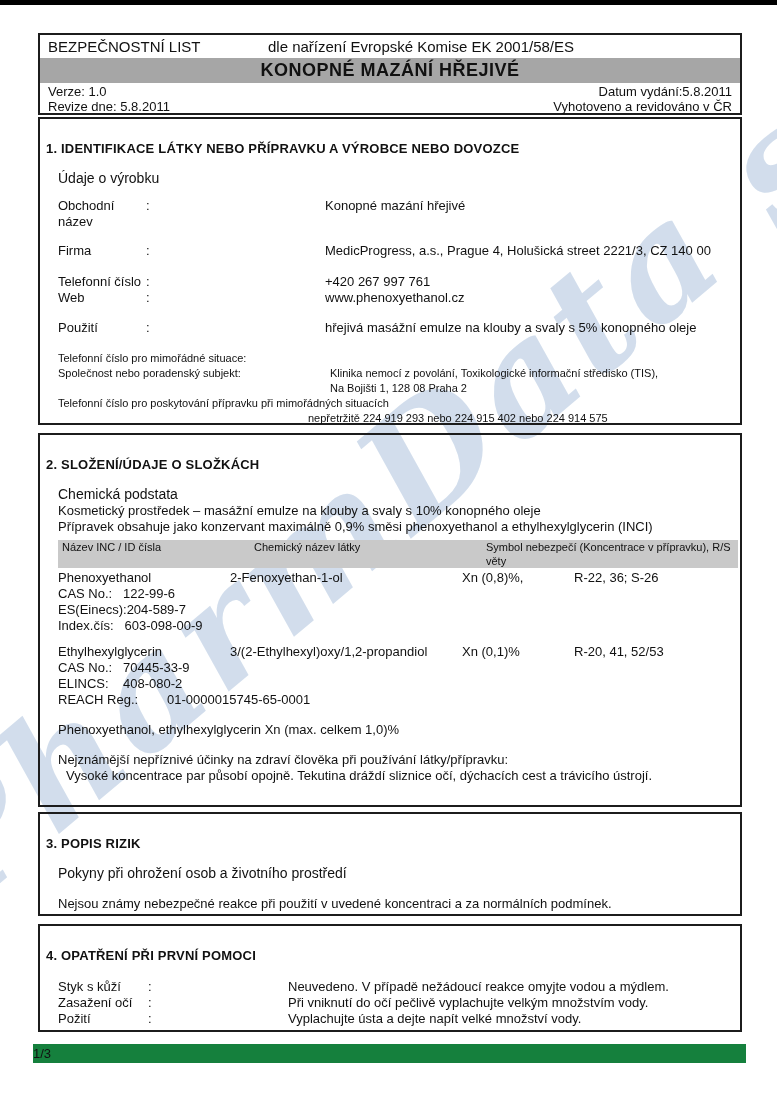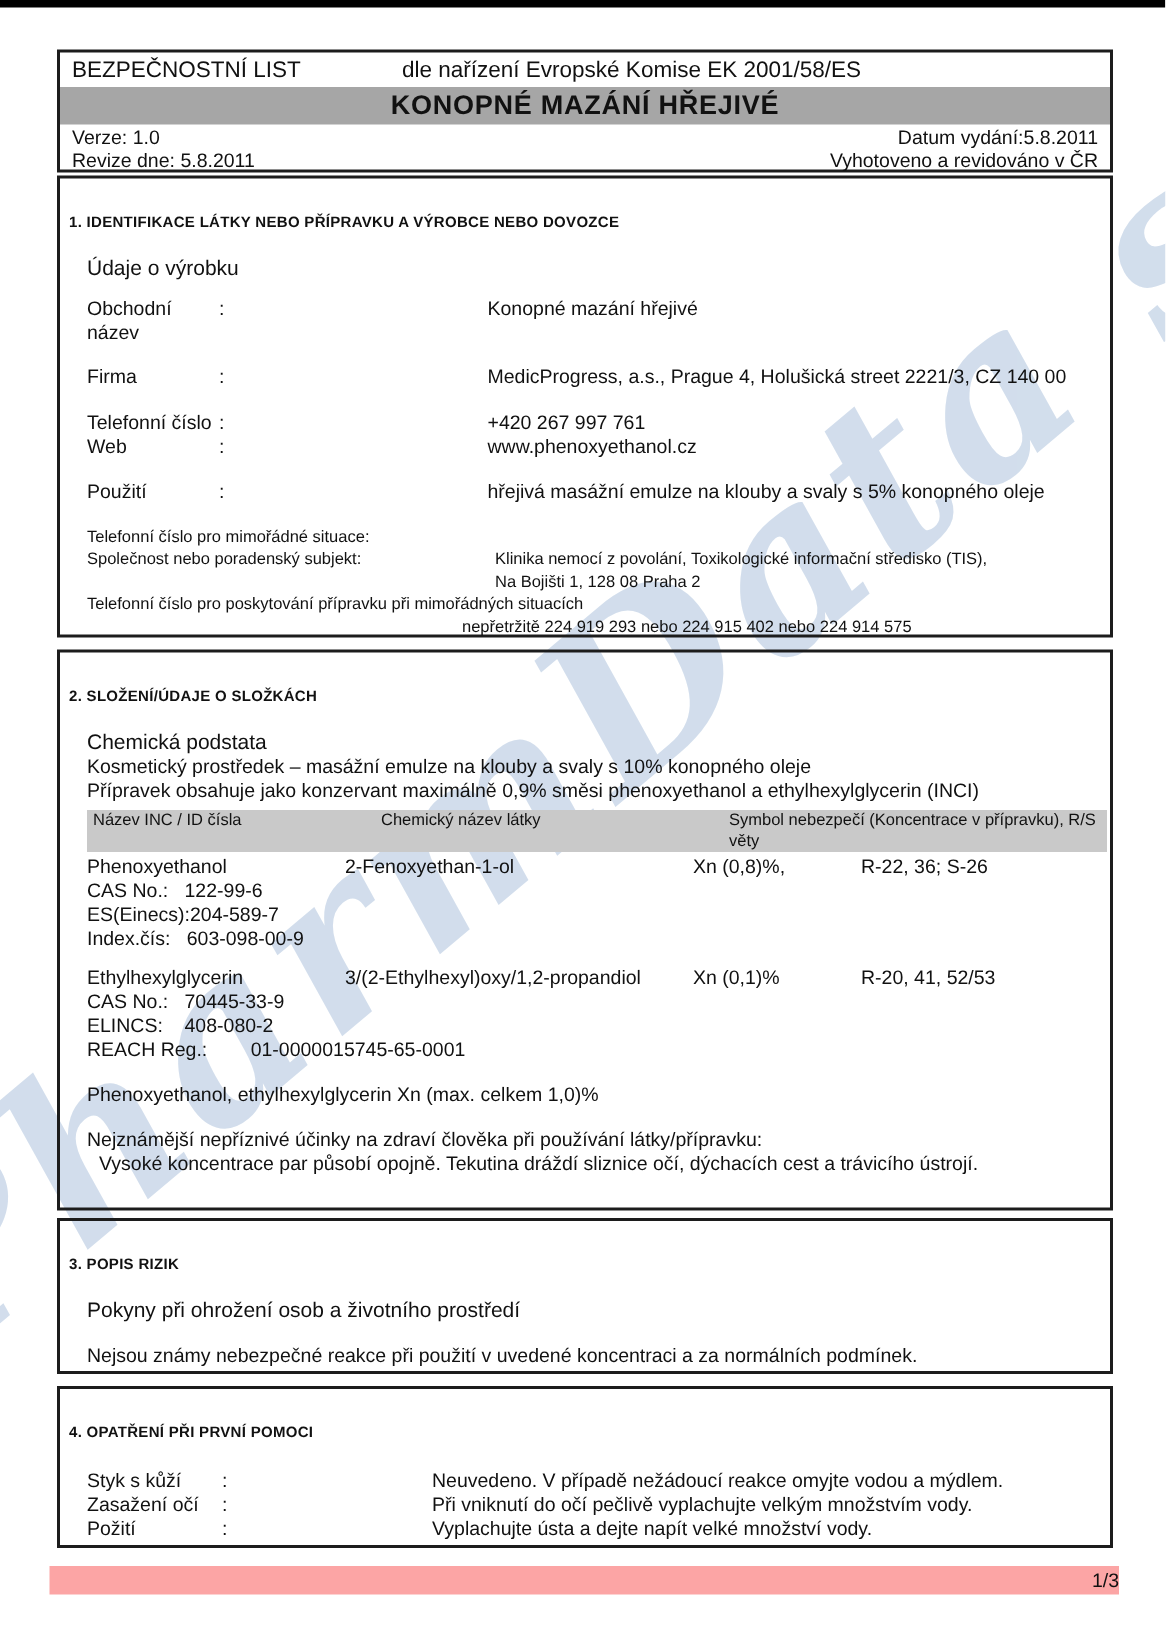--- a/index.html
+++ b/index.html
@@ -23,21 +23,21 @@
   
   .header-box { top:33px; height:78px; }
   .hdr-row1 { position:relative; height:23px; font-size:15px; }
   .hdr-doc-type { position:absolute; left:8px; top:3px; }
   .hdr-regulation { position:absolute; left:228px; top:3px; }
   .hdr-title-bar { height:25px; background:#a6a6a6; text-align:center; font-weight:bold; font-size:18px; line-height:25px; letter-spacing:0.5px; }
   .hdr-meta { padding:1px 8px 0 8px; font-size:13px; line-height:15px; }
   .hdr-meta-row { display:flex; justify-content:space-between; }
 
   
-  .sec-title { margin:20px 0 0 6px; font-size:10px; font-weight:bold; line-height:19px; letter-spacing:0.2px; }
+  .sec-title { margin:20px 0 0 6px; font-size:13px; font-weight:bold; line-height:19px; letter-spacing:0.2px; }
   .sub-title { margin:12px 0 0 18px; font-size:14px; font-weight:normal; line-height:17px; }
   .body-text { font-size:13px; line-height:16px; }
 
   
   .sec1 { top:117px; height:304px; }
   .fields { margin:11px 0 0 18px; }
   .f-row { display:flex; font-size:13px; line-height:16px; }
   .f-label { width:88px; flex:none; }
   .f-colon { width:179px; flex:none; }
   .f-value { flex:1; padding-right:4px; }
@@ -68,21 +68,21 @@
 
   
   .sec4 { top:924px; height:104px; }
   .s4-rows { margin:14px 0 0 18px; }
   .s4-label { width:90px; flex:none; }
   .s4-colon { width:140px; flex:none; }
 
   
   .footer-bar {
     position:absolute; left:33px; top:1044px; width:713px; height:19px;
-    background:#fca5a5; text-align:right; font-size:13px; line-height:19px; z-index:2;
+    background:#15803d; text-align:left; font-size:13px; line-height:19px; z-index:2;
   }
 </style>
 </head>
 <body>
 
 <div class="page">
 
   <div class="top-scan-bar"></div>
 
   <div class="watermark">PharmData s.r.o.</div>

